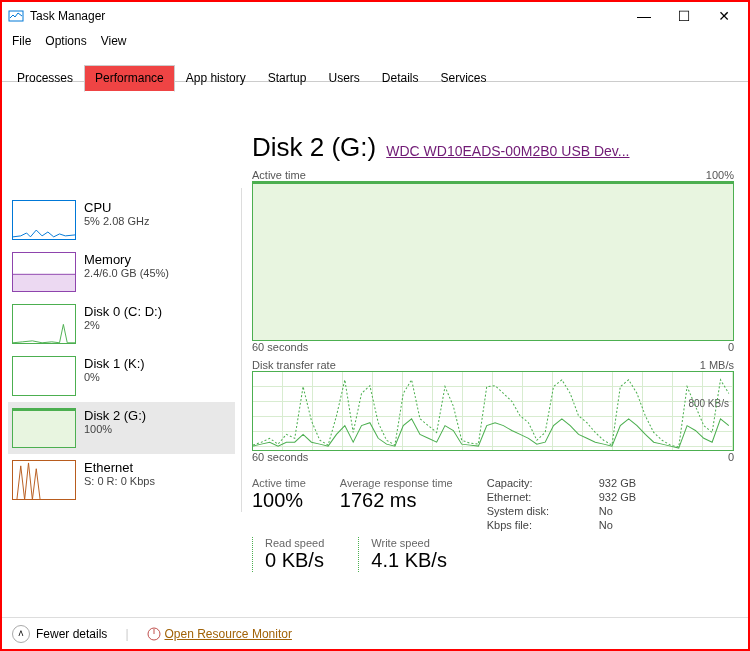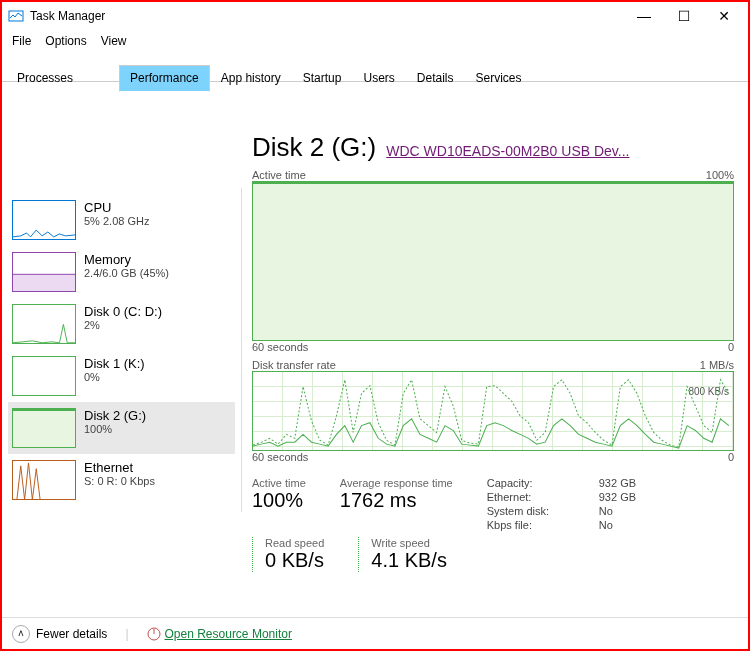--- a/index.html
+++ b/index.html
@@ -9,21 +9,21 @@
   .titlebar .icon { width: 16px; height: 16px; margin-right: 6px; }
   .titlebar .title { flex: 1; font-size: 12px; }
   .winbtns { display: flex; gap: 16px; padding-right: 6px; }
   .winbtn { width: 24px; height: 24px; display: flex; align-items: center; justify-content: center; font-size: 14px; }
 
   .menubar { display: flex; gap: 14px; padding: 4px 10px; height: 24px; }
   .menuitem { font-size: 12px; }
 
   .tabs { display: flex; border-bottom: 1px solid #ccc; padding: 0 4px; height: 28px; }
   .tab { padding: 5px 10px; font-size: 12px; border: 1px solid transparent; position: relative; top: 11px; }
-  .tab.active { border: 1px solid #ccc; border-bottom: 1px solid #fff; background: #7dd3fc; margin-left: 35px; }
+  .tab.active { border: 1px solid #ccc; border-bottom: 1px solid #fff; background: #ef4444; }
 
   .body { flex: 1; display: flex; overflow: hidden; align-items: center; }
   .sidebar { width: 240px; padding: 6px; overflow-y: auto; border-right: 1px solid #ddd; margin: 8px 0 8px 0; }
   .side-item { display: flex; gap: 8px; padding: 6px 4px; }
   .side-item.selected { background: #e8e8e8; }
   .thumb { width: 64px; height: 40px; border: 1px solid; position: relative; overflow: hidden; }
   .thumb svg { position: absolute; left: 0; top: 0; }
   .side-text .name { font-size: 13px; }
   .side-text .val { font-size: 11px; color: #444; }
 
@@ -43,21 +43,21 @@
   .stats { display: flex; gap: 34px; margin-top: 14px; }
   .stat-col .lbl { font-size: 11px; color: #666; }
   .stat-col .v { font-size: 20px; }
   .stat-sep { border-left: 1px dotted #aaa; padding-left: 12px; }
   .cap-table { font-size: 11px; color: #444; }
   .cap-table div { display: flex; gap: 32px; margin-bottom: 2px; }
   .cap-table .k { width: 80px; }
 
   .statusbar { border-top: 1px solid #ddd; height: 32px; display: flex; align-items: center; padding: 0 10px; gap: 18px; font-size: 12px; }
   .chev { width: 18px; height: 18px; border: 1px solid #aaa; border-radius: 50%; display: flex; align-items: center; justify-content: center; font-size: 10px; }
-  .link { color: #15803d; text-decoration: underline; display: flex; align-items: center; gap: 4px; }
+  .link { color: #a16207; text-decoration: underline; display: flex; align-items: center; gap: 4px; }
 </style>
 </head>
 <body>
 
 <div class="titlebar">
   <svg class="icon" viewBox="0 0 16 16">
       <rect x="1" y="3" width="14" height="10" fill="none" stroke="#0078d7"></rect>
       <polyline points="2,10 5,7 7,9 10,5 14,8" fill="none" stroke="#0078d7"></polyline>
     </svg>
   <span class="title">Task Manager</span>
@@ -180,21 +180,21 @@
           <span>0</span>
         </div>
     </div>
 
     <div class="chart-block">
       <div class="chart-row">
           <span>Disk transfer rate</span>
           <span>1 MB/s</span>
         </div>
       <div class="chart small-c">
-        <span class="side-label" style="top:14px">800 KB/s</span>
+        <span class="side-label" style="top:26px">800 KB/s</span>
         <svg viewBox="0 0 460 80" preserveAspectRatio="none">
           <polyline fill="none" stroke="#4CAF50" stroke-dasharray="2,2" points="0,75 8,72 16,68 24,74 32,64 40,68 48,15 56,50 64,70 72,75 80,45 88,8 96,62 104,22 112,14 120,52 128,70 136,75 144,22 152,8 160,48 168,55 176,62 184,15 192,35 200,70 208,73 216,74 224,15 232,14 240,22 248,30 256,45 264,52 272,70 280,62 288,15 296,8 304,22 312,45 320,52 328,62 336,70 344,75 352,15 360,8 368,22 376,45 384,62 392,70 400,75 408,77 416,15 424,35 432,55 440,62 448,8 456,22"></polyline>
           <polyline fill="none" stroke="#4CAF50" points="0,76 8,74 16,72 24,76 32,72 40,72 48,64 56,72 64,74 72,76 80,64 88,55 96,72 104,55 112,52 120,68 128,74 136,76 144,55 152,48 160,64 168,68 176,72 184,55 192,60 200,74 208,75 216,76 224,55 232,52 240,55 248,60 256,64 264,68 272,74 280,72 288,55 296,48 304,55 312,64 320,68 328,72 336,74 344,76 352,55 360,48 368,55 376,64 384,72 392,74 400,76 408,78 416,55 424,60 432,68 440,72 448,48 456,55"></polyline>
         </svg>
       </div>
       <div class="chart-row">
           <span>60 seconds</span>
           <span>0</span>
         </div>
     </div>

